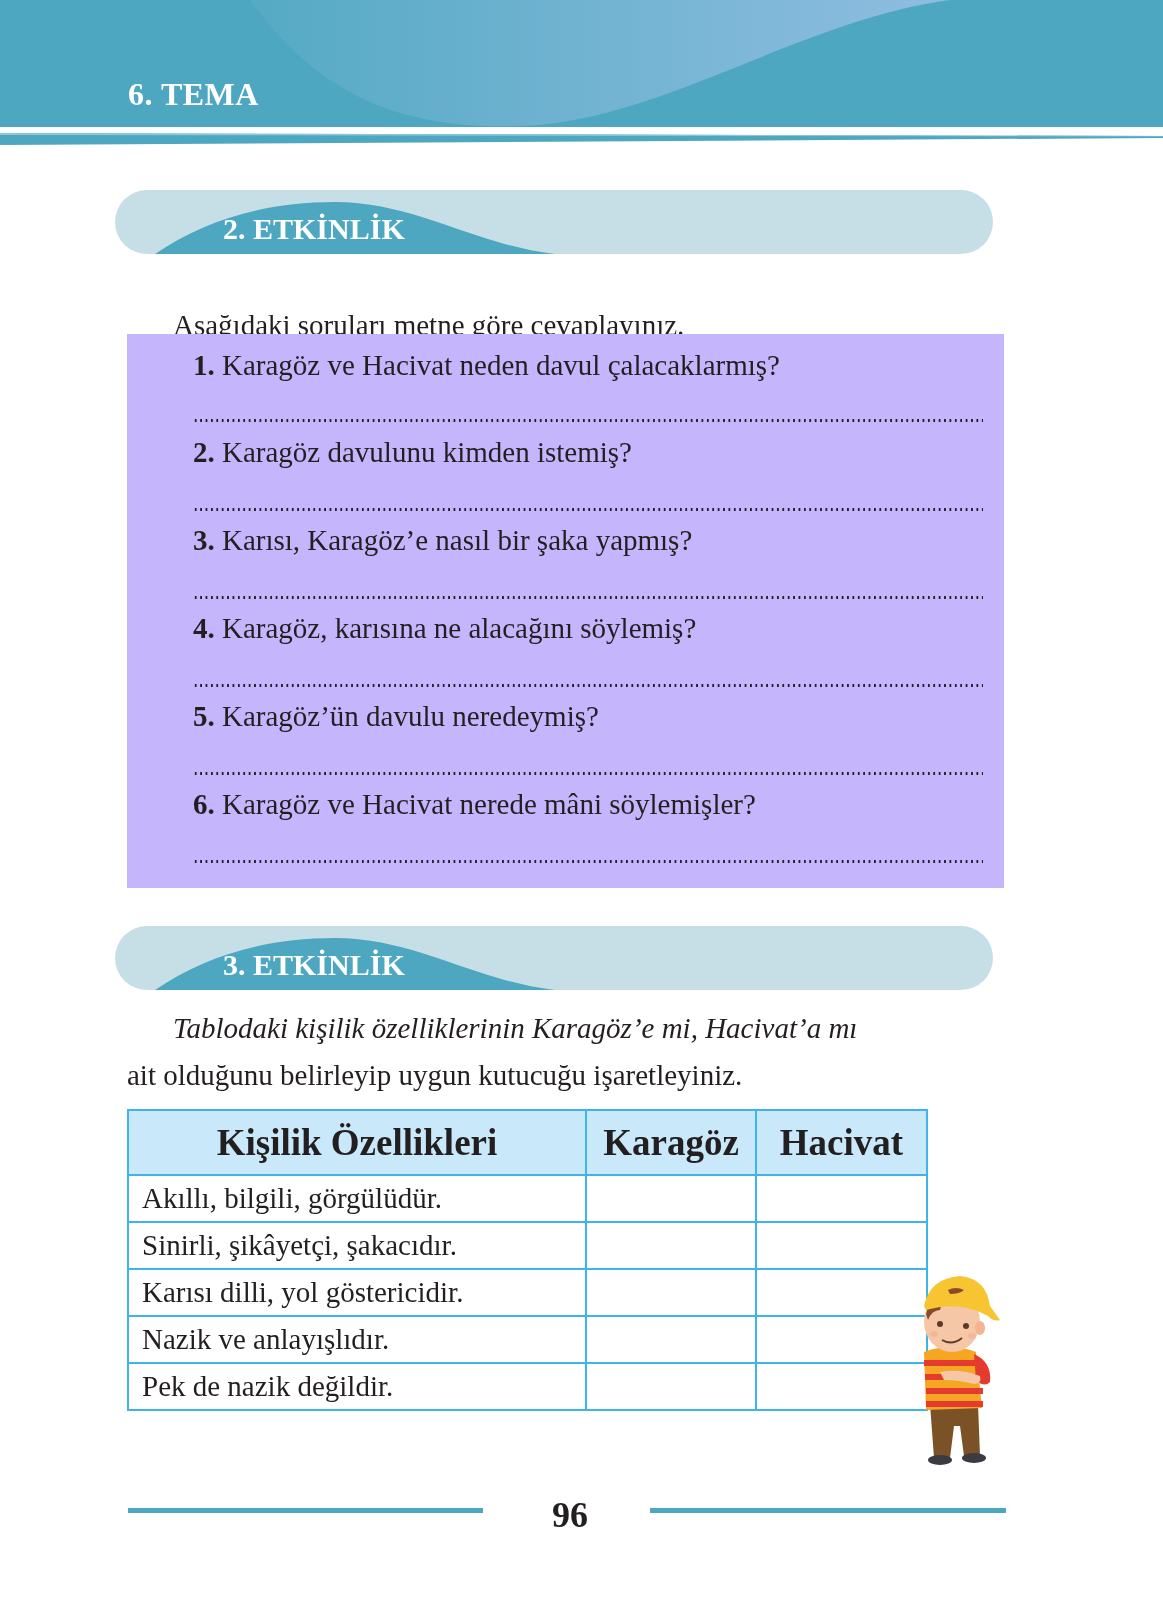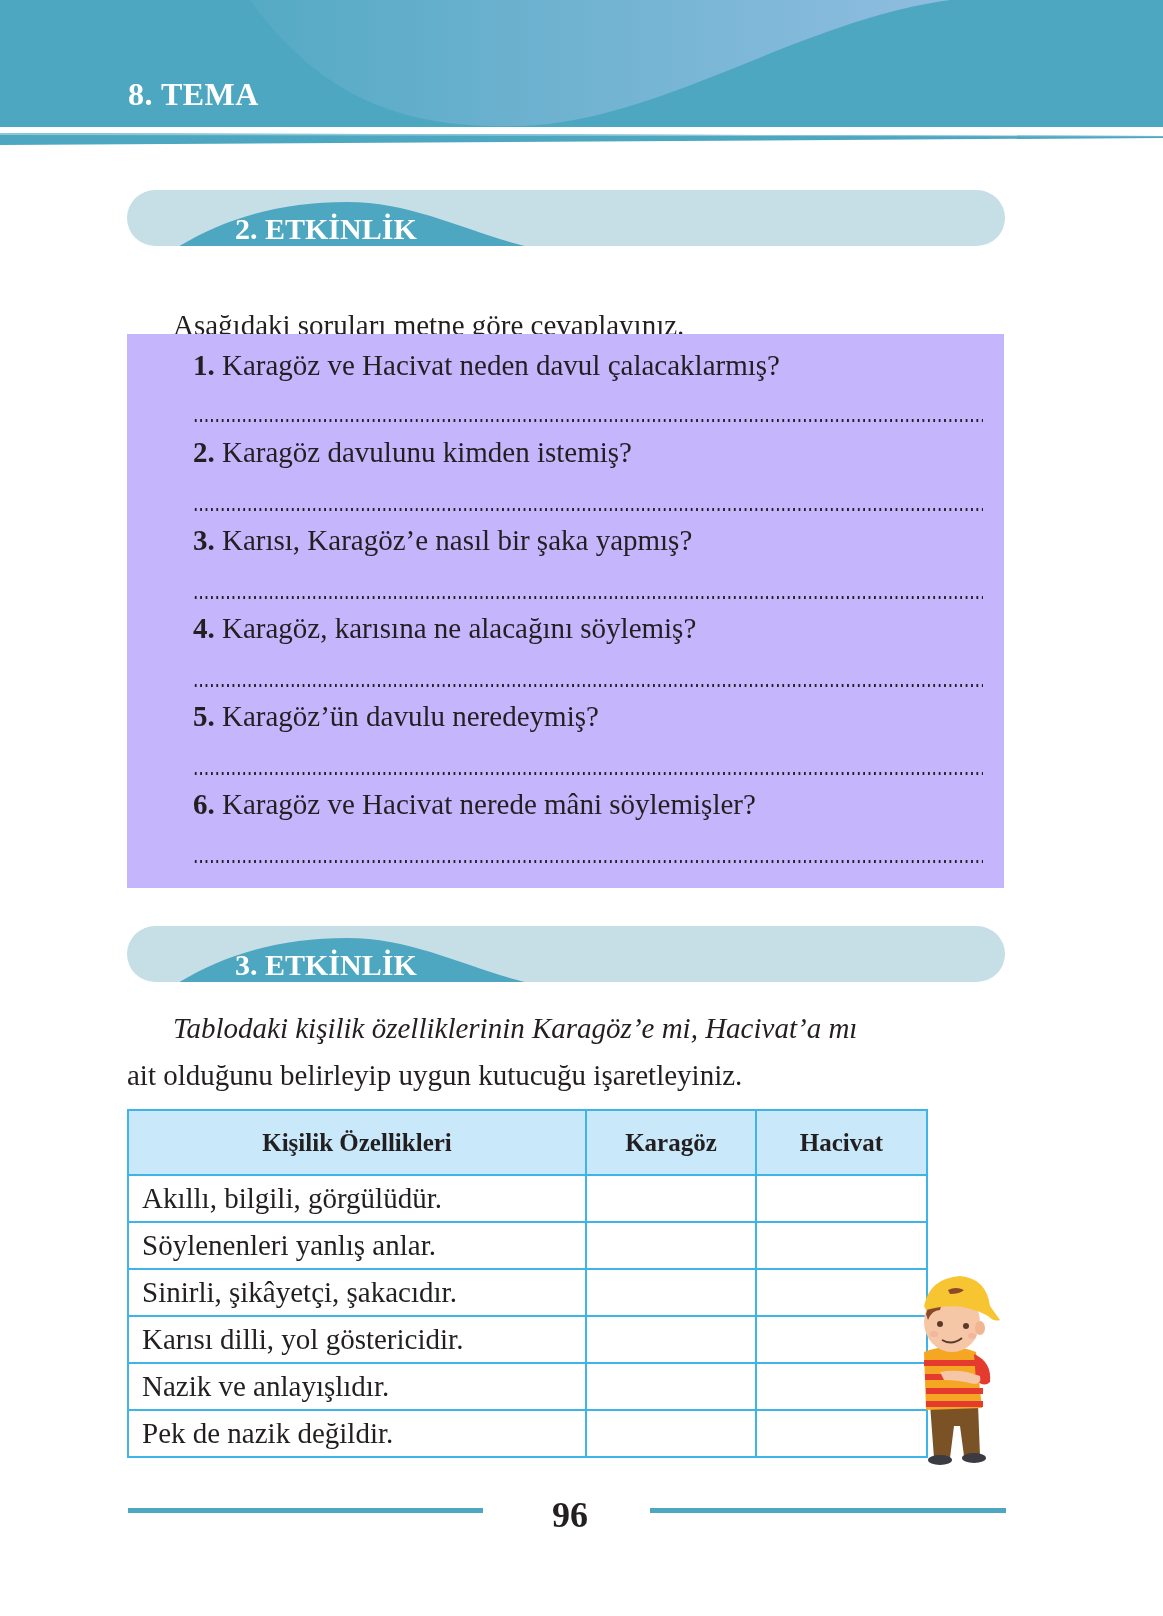--- a/index.html
+++ b/index.html
@@ -10,21 +10,21 @@
   .header-band {
     position: absolute; left: 0; top: 0; width: 1163px; height: 127px; background: #4ea7c0; overflow: hidden;
   }
   .header-band svg { position: absolute; left: 0; top: 0; }
   .header-title {
     position: absolute; left: 128px; top: 76px; font-size: 32px; font-weight: bold; color: #ffffff; letter-spacing: 0.5px;
   }
   .header-stripe { position: absolute; left: 0; top: 132px; width: 1163px; height: 14px; }
 
   .etk-banner {
-    position: absolute; left: 127px; width: 878px; height: 56px; background: #c6dfe7; border-radius: 32px; overflow: hidden;
+    position: absolute; left: 115px; width: 878px; height: 64px; background: #c6dfe7; border-radius: 32px; overflow: hidden;
   }
   .etk-banner svg { position: absolute; left: 0; top: 0; }
   .etk-title {
     position: absolute; left: 108px; top: 22px; font-size: 30px; font-weight: bold; color: #ffffff;
   }
   .instr { position: absolute; font-size: 29px; line-height: 47px; color: #231f20; }
 
   .q-box {
     position: absolute; left: 127px; top: 334px; width: 877px; height: 554px; background: #c4b5fd;
   }
@@ -35,21 +35,21 @@
     position: absolute; left: 0; width: 790px; height: 3px;
     background-image: radial-gradient(circle, #231f20 1.1px, transparent 1.3px);
     background-size: 5.4px 3px; background-repeat: repeat-x;
   }
 
   table.traits {
     position: absolute; left: 127px; top: 1109px; border-collapse: collapse; font-size: 29px;
   }
   table.traits th, table.traits td { border: 2px solid #3fb4e8; padding: 0; }
   table.traits th {
-    background: #c9e9fa; height: 63px; font-weight: bold; text-align: center; font-size: 25px;
+    background: #c9e9fa; height: 63px; font-weight: bold; text-align: center; font-size: 37px;
   }
   table.traits td { height: 45px; background: #fff; }
   table.traits td.lbl { padding-left: 13px; text-align: left; white-space: nowrap; }
   .c1 { width: 456px; } .c2 { width: 168px; } .c3 { width: 169px; }
 
   .kid { position: absolute; left: 920px; top: 1276px; }
   .footer-line { position: absolute; top: 1508px; height: 5px; background: #4ea7c0; }
   .page-num { position: absolute; left: 552px; top: 1494px; font-size: 36px; font-weight: bold; }
 </style>
 </head>
@@ -58,21 +58,21 @@
 <div class="header-band">
   <svg width="1163" height="127" viewBox="0 0 1163 127">
     <defs>
       <linearGradient id="wg" x1="0" y1="0" x2="1" y2="0">
         <stop offset="0" stop-color="#55aac4"></stop>
         <stop offset="1" stop-color="#8fbde0"></stop>
       </linearGradient>
     </defs>
     <path d="M250 0 C 330 110, 420 128, 520 126 C 660 122, 800 20, 950 0 Z" fill="url(#wg)"></path>
   </svg>
-  <div class="header-title">8. TEMA</div>
+  <div class="header-title">6. TEMA</div>
 </div>
 <svg class="header-stripe" width="1163" height="14" viewBox="0 0 1163 14">
   <path d="M0 1 L1163 4 L1163 6 L0 13 Z" fill="#4ea7c0"></path>
   <path d="M0 1 L1163 4 L1163 4.5 L0 3 Z" fill="#8cc8d8"></path>
 </svg>
 
 <div class="etk-banner" style="top:190px;">
   <svg width="878" height="64" viewBox="0 0 878 64">
     <path d="M40 64 C 90 30, 150 12, 220 12 C 300 12, 360 55, 440 64 Z" fill="#4ea7c0"></path>
   </svg>
@@ -129,25 +129,20 @@
       <th class="c3">Hacivat</th>
     </tr>
   </thead>
   <tbody>
     <tr>
       <td class="lbl">Akıllı, bilgili, görgülüdür.</td>
       <td></td>
       <td></td>
     </tr>
     <tr>
-      <td class="lbl">Söylenenleri yanlış anlar.</td>
-      <td></td>
-      <td></td>
-    </tr>
-    <tr>
       <td class="lbl">Sinirli, şikâyetçi, şakacıdır.</td>
       <td></td>
       <td></td>
     </tr>
     <tr>
       <td class="lbl">Karısı dilli, yol göstericidir.</td>
       <td></td>
       <td></td>
     </tr>
     <tr>

